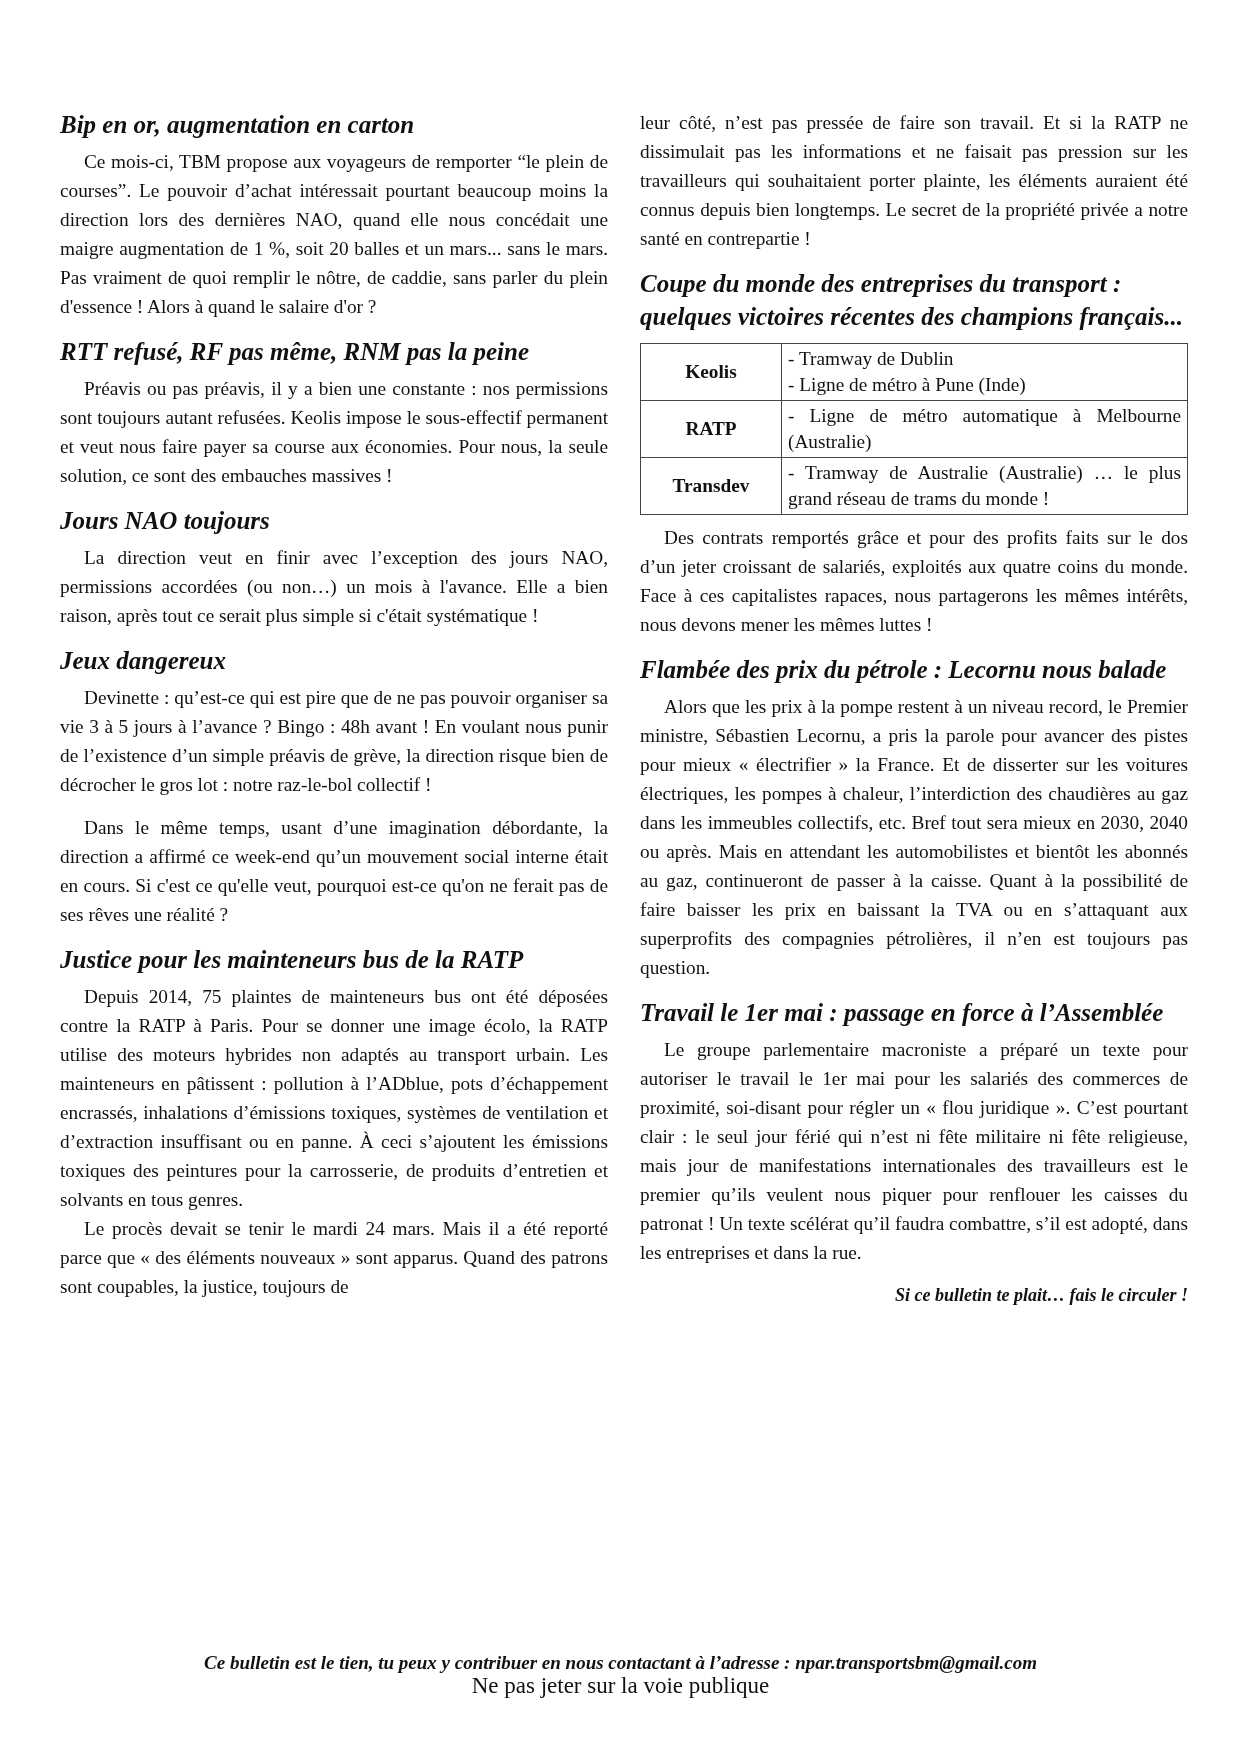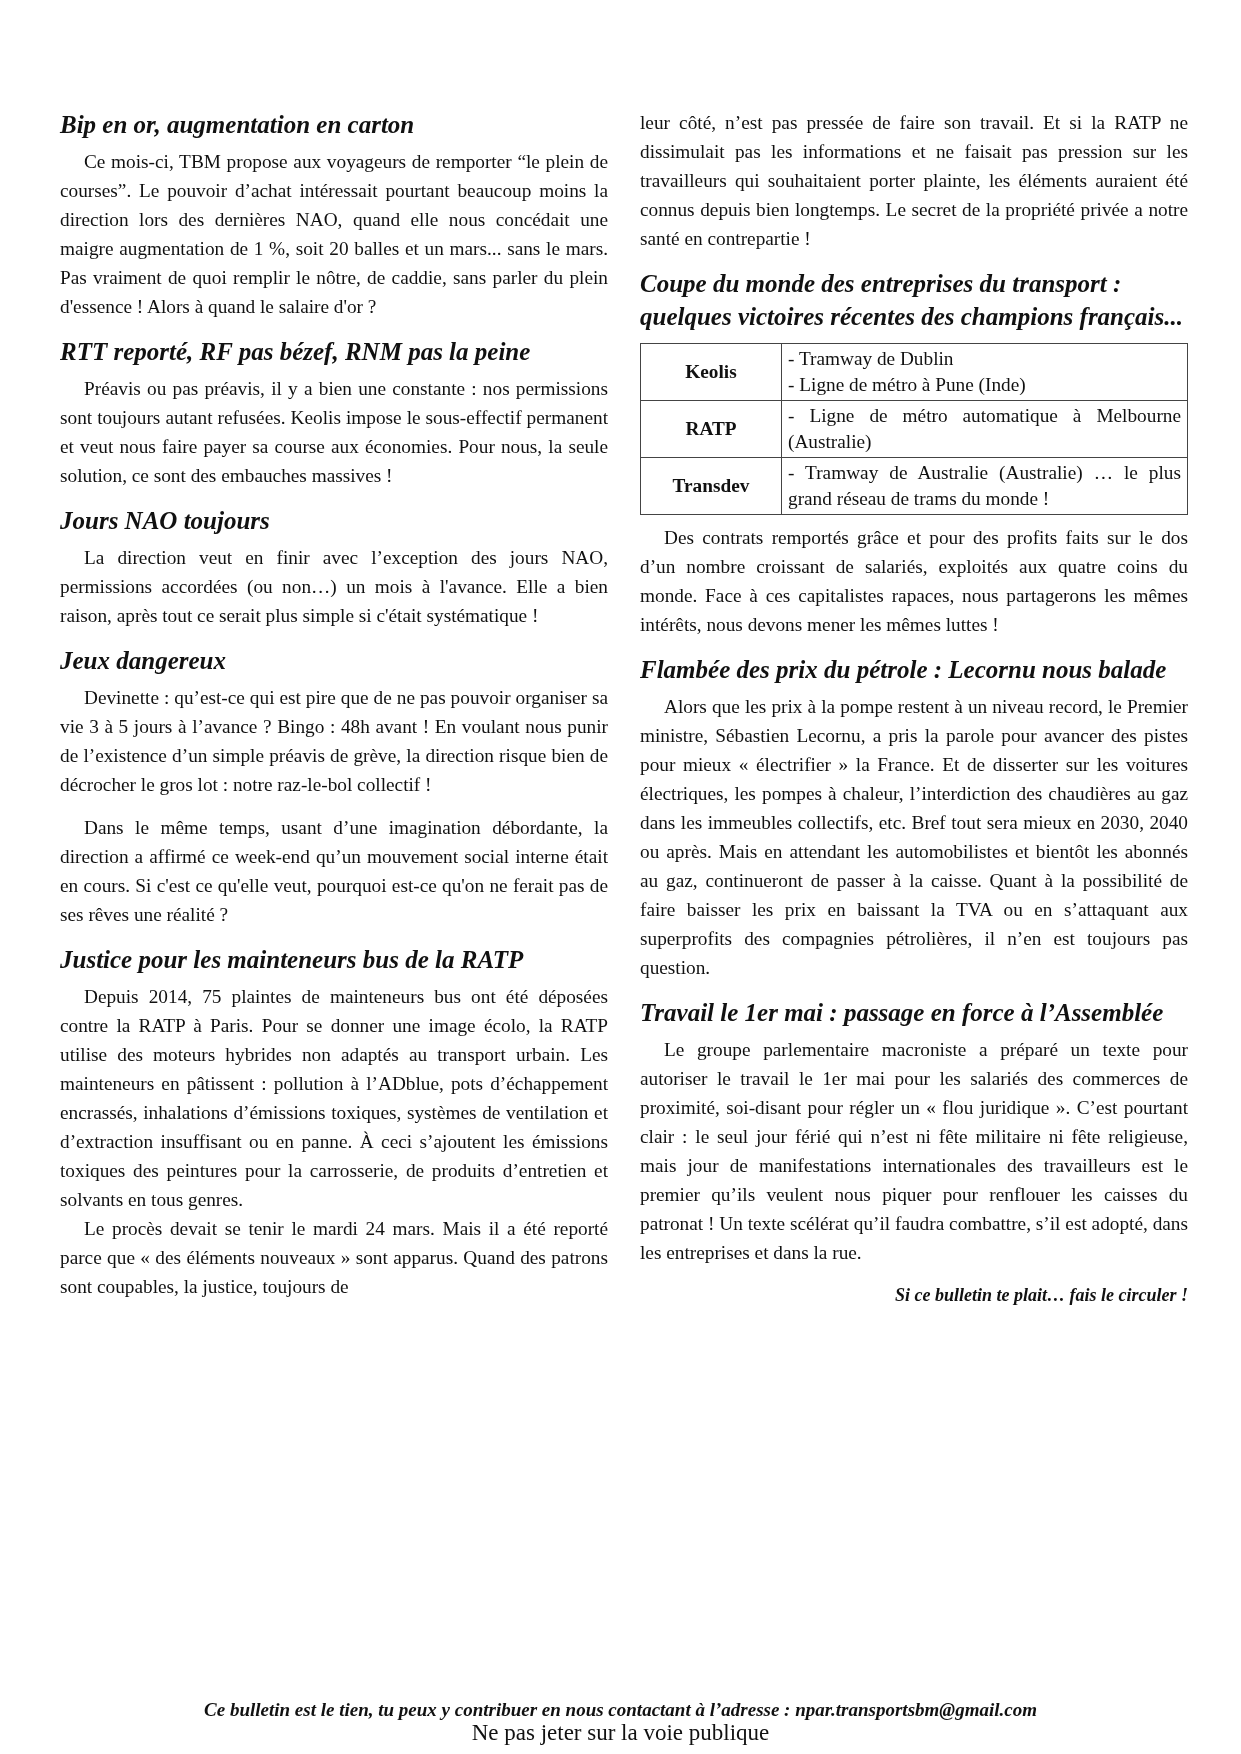--- a/index.html
+++ b/index.html
@@ -9,34 +9,34 @@
   .col.left { left: 60px; font-family: Liberation Serif, serif; }
   .col.right { left: 640px; }
   h2 { font-style: italic; font-weight: bold; font-size: 25px; line-height: 33px; margin: 0 0 6px 0; }
   p { font-size: 19.3px; line-height: 29px; margin: 0; text-align: justify; text-indent: 24px; }
   .section { margin-bottom: 14px; }
   table { border-collapse: collapse; width: 100%; margin: 10px 0 8px 0; font-size: 19.3px; }
   td { border: 1.5px solid #444; padding: 2px 6px; line-height: 26px; vertical-align: middle; }
   td.company { font-weight: bold; text-align: center; width: 128px; }
   td.desc { text-align: justify; }
   .closing { font-style: italic; font-weight: bold; font-size: 18px; text-align: right; margin-top: 18px; }
-  .footer { position: absolute; left: 0; width: 1241px; top: 1650px; text-align: center; margin-top: 47px; }
+  .footer { position: absolute; left: 0; width: 1241px; top: 1650px; text-align: center; }
   .footer .contrib { font-style: italic; font-weight: bold; font-size: 19px; line-height: 25px; }
   .footer .notice { font-size: 23px; line-height: 22px; }
 </style>
 </head>
 <body>
 
 <div class="col left">
   <div class="section">
     <h2>Bip en or, augmentation en carton</h2>
     <p>Ce mois-ci, TBM propose aux voyageurs de remporter “le plein de courses”. Le pouvoir d’achat intéressait pourtant beaucoup moins la direction lors des dernières NAO, quand elle nous concédait une maigre augmentation de 1 %, soit 20 balles et un mars... sans le mars. Pas vraiment de quoi remplir le nôtre, de caddie, sans parler du plein d'essence ! Alors à quand le salaire d'or ?</p>
   </div>
   <div class="section">
-    <h2>RTT reporté, RF pas bézef, RNM pas la peine</h2>
+    <h2>RTT refusé, RF pas même, RNM pas la peine</h2>
     <p>Préavis ou pas préavis, il y a bien une constante : nos permissions sont toujours autant refusées. Keolis impose le sous-effectif permanent et veut nous faire payer sa course aux économies. Pour nous, la seule solution, ce sont des embauches massives !</p>
   </div>
   <div class="section">
     <h2>Jours NAO toujours</h2>
     <p>La direction veut en finir avec l’exception des jours NAO, permissions accordées (ou non…) un mois à l'avance. Elle a bien raison, après tout ce serait plus simple si c'était systématique !</p>
   </div>
   <div class="section">
     <h2>Jeux dangereux</h2>
     <p>Devinette : qu’est-ce qui est pire que de ne pas pouvoir organiser sa vie 3 à 5 jours à l’avance ? Bingo : 48h avant ! En voulant nous punir de l’existence d’un simple préavis de grève, la direction risque bien de décrocher le gros lot : notre raz-le-bol collectif !</p>
   </div>
@@ -72,21 +72,21 @@
         </td>
       </tr>
       <tr>
         <td class="company">Transdev</td>
         <td class="desc">
           <div>- Tramway de Australie (Australie) … le plus grand réseau de trams du monde !</div>
         </td>
       </tr>
     </tbody>
       </table>
-    <p>Des contrats remportés grâce et pour des profits faits sur le dos d’un nombre croissant de salariés, exploités aux quatre coins du monde. Face à ces capitalistes rapaces, nous partagerons les mêmes intérêts, nous devons mener les mêmes luttes !</p>
+    <p>Des contrats remportés grâce et pour des profits faits sur le dos d’un jeter croissant de salariés, exploités aux quatre coins du monde. Face à ces capitalistes rapaces, nous partagerons les mêmes intérêts, nous devons mener les mêmes luttes !</p>
   </div>
   <div class="section">
     <h2>Flambée des prix du pétrole : Lecornu nous balade</h2>
     <p>Alors que les prix à la pompe restent à un niveau record, le Premier ministre, Sébastien Lecornu, a pris la parole pour avancer des pistes pour mieux « électrifier » la France. Et de disserter sur les voitures électriques, les pompes à chaleur, l’interdiction des chaudières au gaz dans les immeubles collectifs, etc. Bref tout sera mieux en 2030, 2040 ou après. Mais en attendant les automobilistes et bientôt les abonnés au gaz, continueront de passer à la caisse. Quant à la possibilité de faire baisser les prix en baissant la TVA ou en s’attaquant aux superprofits des compagnies pétrolières, il n’en est toujours pas question.</p>
   </div>
   <div class="section">
     <h2>Travail le 1er mai : passage en force à l’Assemblée</h2>
     <p>Le groupe parlementaire macroniste a préparé un texte pour autoriser le travail le 1er mai pour les salariés des commerces de proximité, soi-disant pour régler un « flou juridique ». C’est pourtant clair : le seul jour férié qui n’est ni fête militaire ni fête religieuse, mais jour de manifestations internationales des travailleurs est le premier qu’ils veulent nous piquer pour renflouer les caisses du patronat ! Un texte scélérat qu’il faudra combattre, s’il est adopté, dans les entreprises et dans la rue.</p>
   </div>
   <div class="closing">Si ce bulletin te plait… fais le circuler !</div>

